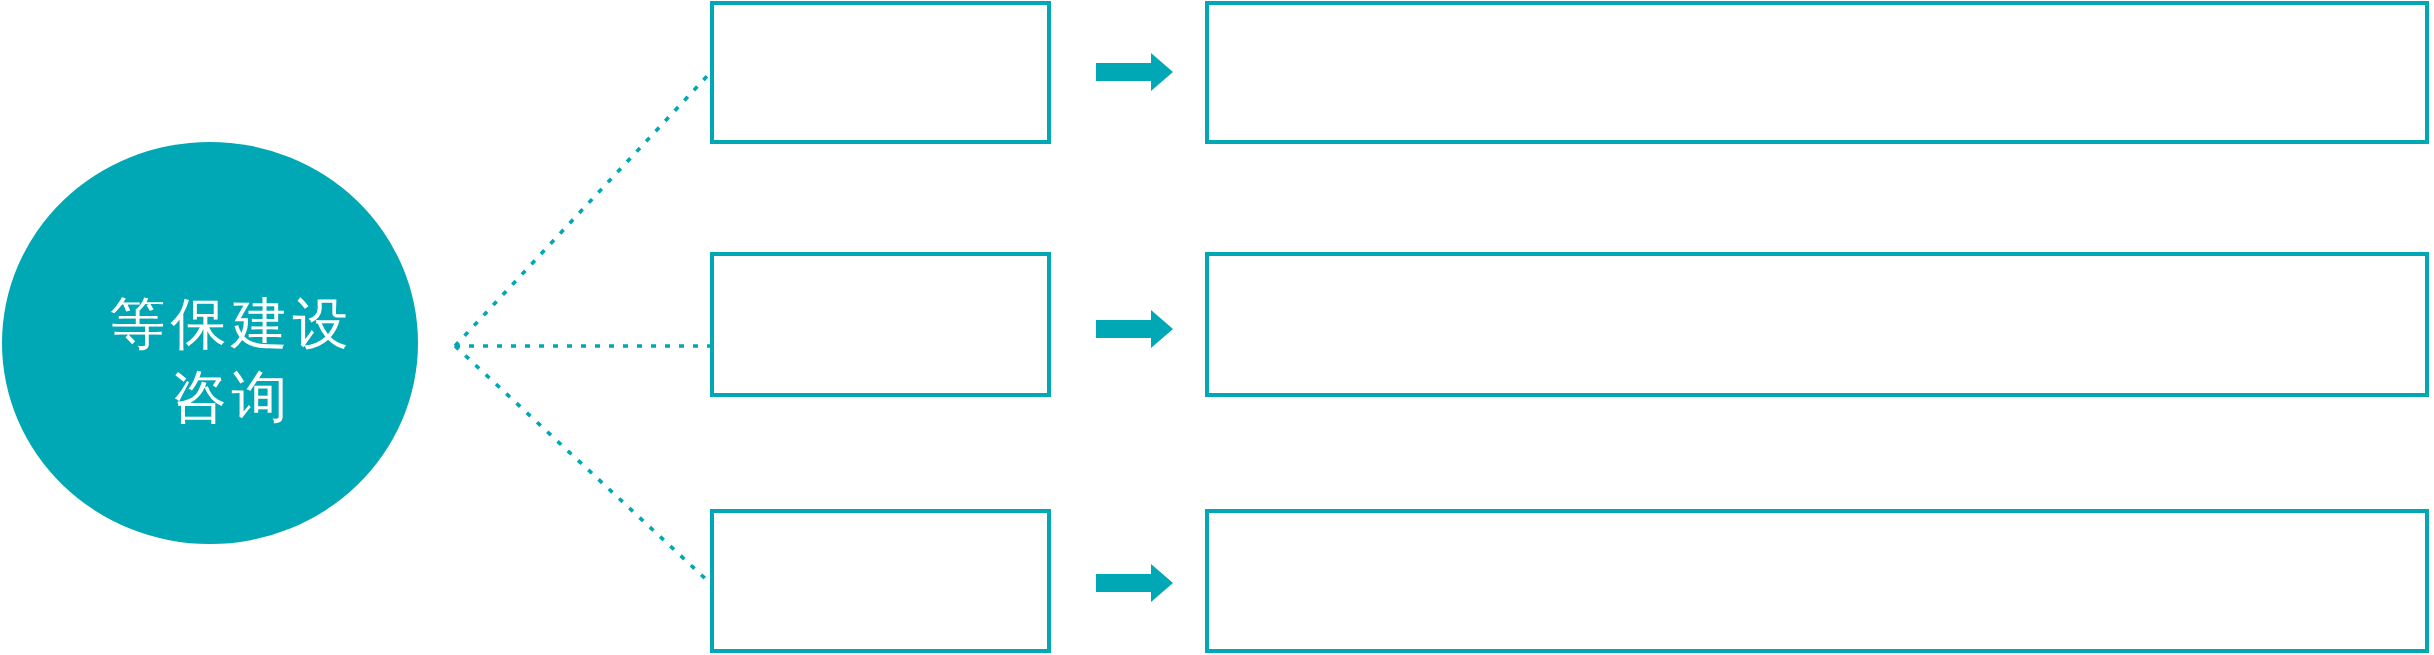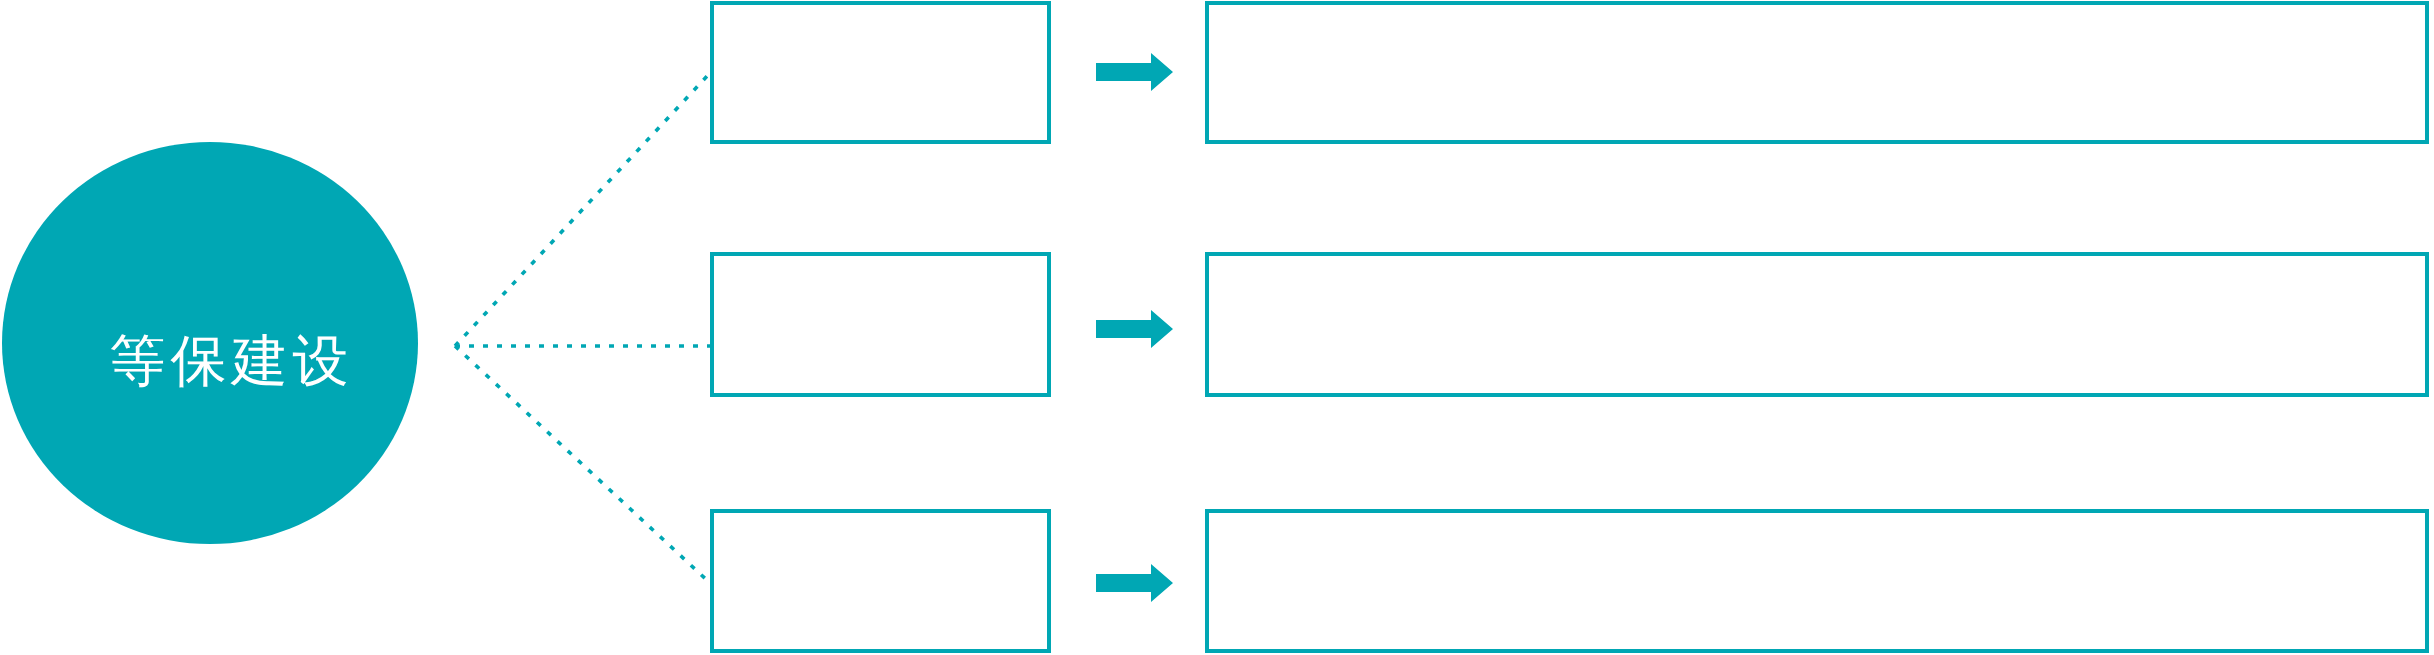--- a/index.html
+++ b/index.html
@@ -81,20 +81,21 @@
 <div class="canvas">
 
   <svg class="connectors" viewBox="0 0 2434 655" xmlns="http://www.w3.org/2000/svg" aria-hidden="true">
     <polyline class="connector" points="455,346 710,73"></polyline>
     <polyline class="connector" points="455,346 710,346"></polyline>
     <polyline class="connector" points="455,346 710,583"></polyline>
   </svg>
 
   <div class="hub-circle">
     <div class="hub-label">等保建设</div>
+    <div class="hub-label">咨询</div>
   </div>
 
   <div class="row1">
     <div class="box small-box">
       <span></span>
     </div>
     <svg class="arrow" viewBox="0 0 78 40" xmlns="http://www.w3.org/2000/svg" aria-hidden="true">
       <polygon points="0,11 55,11 55,1 77,20 55,39 55,29 0,29"></polygon>
     </svg>
     <div class="box large-box">

